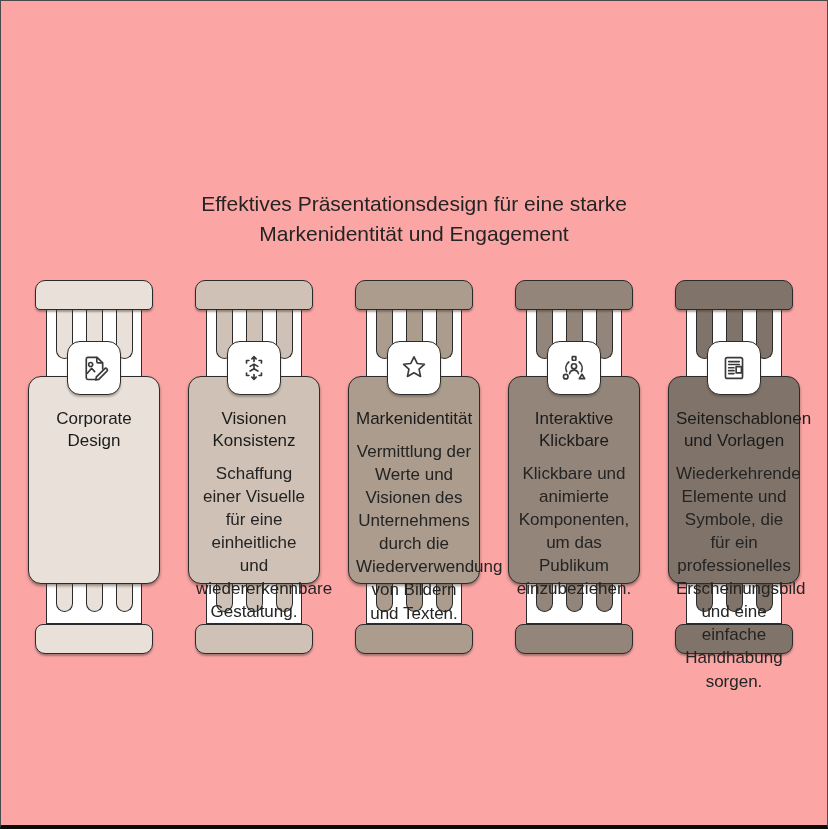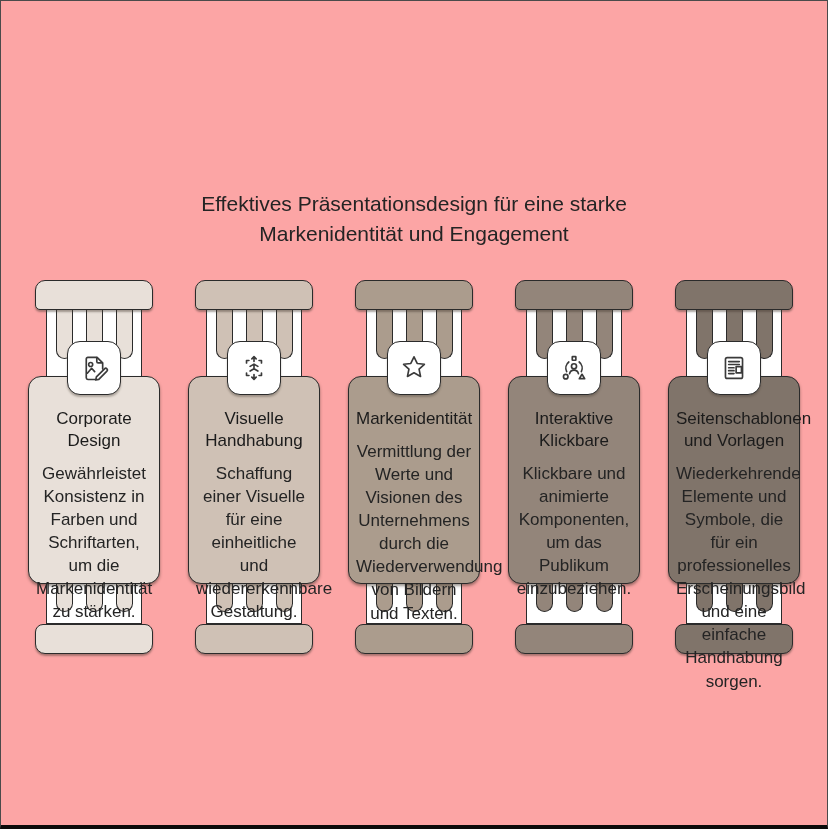--- a/index.html
+++ b/index.html
@@ -77,21 +77,20 @@
               <path d="M13 20.6 H7.4 a1.2 1.2 0 0 1 -1.2 -1.2 V5.2 a1.2 1.2 0 0 1 1.2 -1.2 h6.9 l4.2 4.2 v4.6"></path>
               <path d="M14.1 4.1 v3.1 a1 1 0 0 0 1 1 h3.1"></path>
               <circle cx="9.5" cy="9.4" r="1.5"></circle>
               <path d="M7 15.9 l3.2 -3.7 2.3 2.5"></path>
               <path d="M13.3 21 l.5 -2.3 6.1 -6.1 a1.27 1.27 0 0 1 1.8 1.8 l-6.1 6.1 z"></path>
             </svg>
           </span>
     </div>
     <div class="card cx">
       <div class="card-title">Corporate Design</div>
-      <div class="card-desc">Gewährleistet Konsistenz in Farben und Schriftarten, um die Markenidentität zu stärken.</div>
     </div>
     <div class="shaft shaft-bottom cx">
       <div class="flute"></div>
       <div class="flute"></div>
       <div class="flute"></div>
     </div>
     <div class="base cx"></div>
   </div>
       <div class="pillar" style="--c: #cfc1b5;">
     <div class="capital cx"></div>
@@ -107,21 +106,21 @@
               <path d="M12 7.1 V3.7 M10.4 5.1 L12 3.5 l1.6 1.6"></path>
               <path d="M12 16.9 v3.4 M10.4 18.9 L12 20.5 l1.6 -1.6"></path>
               <path d="M6.4 8.2 V6.4 h1.8"></path>
               <path d="M17.6 8.2 V6.4 h-1.8"></path>
               <path d="M6.4 15.8 v1.8 h1.8"></path>
               <path d="M17.6 15.8 v1.8 h-1.8"></path>
             </svg>
           </span>
     </div>
     <div class="card cx">
-      <div class="card-title">Visuelle Handhabung</div>
+      <div class="card-title">Visionen Konsistenz</div>
       <div class="card-desc">Schaffung einer Visuelle für eine einheitliche und wiedererkennbare Gestaltung.</div>
     </div>
     <div class="shaft shaft-bottom cx">
       <div class="flute"></div>
       <div class="flute"></div>
       <div class="flute"></div>
     </div>
     <div class="base cx"></div>
   </div>
       <div class="pillar" style="--c: #ab9c8d;">

